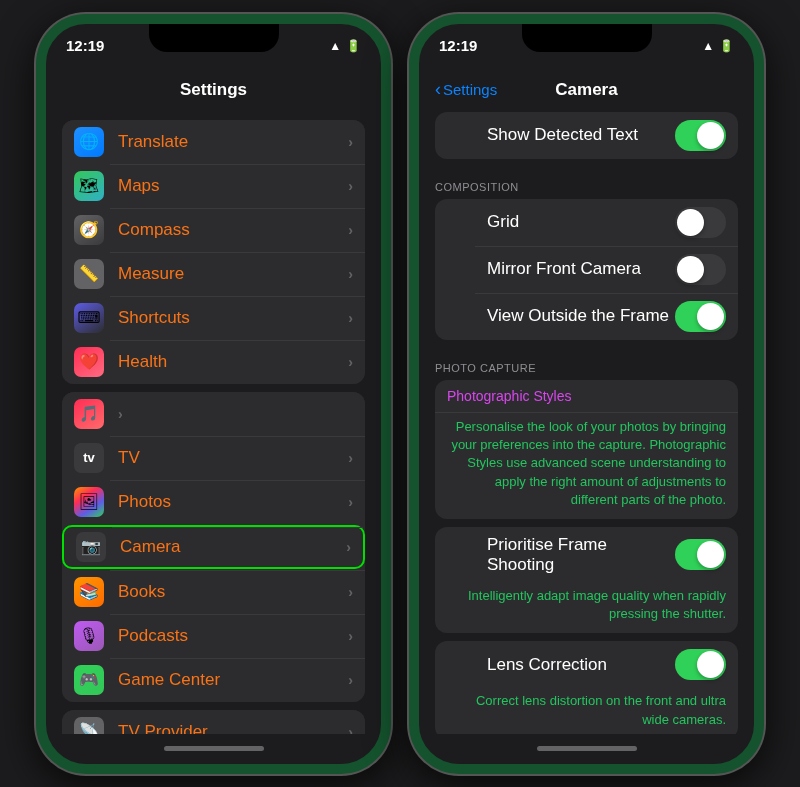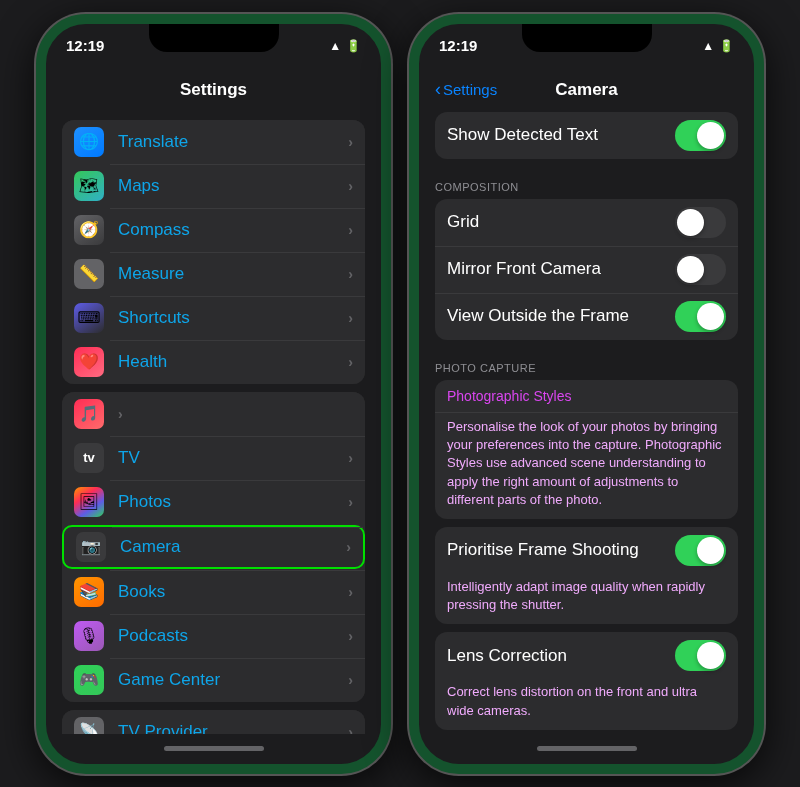--- a/index.html
+++ b/index.html
@@ -142,21 +142,21 @@
       flex-shrink: 0;
       display: flex;
       align-items: center;
       justify-content: center;
       font-size: 16px;
     }
 
     .item-label {
       flex: 1;
       font-size: 17px;
-      color: #0ea5e9;
+      color: #f97316;
     }
 
     .chevron-right {
       color: #636366;
       font-size: 14px;
       font-weight: 600;
     }
 
     
     .home-indicator {
@@ -181,20 +181,21 @@
       padding: 14px 16px 6px 16px;
       text-transform: uppercase;
     }
 
     .toggle-row {
       display: flex;
       align-items: center;
       min-height: 44px;
       padding: 8px 12px;
       position: relative;
+      margin-left: 40px;
     }
     .toggle-row + .toggle-row::before {
       content: '';
       position: absolute;
       top: 0;
       left: 0;
       right: 0;
       height: 0.5px;
       background: #3a3a3c;
     }
@@ -224,23 +225,24 @@
       background: #fff;
       border-radius: 50%;
       transition: left 0.2s;
       box-shadow: 0 2px 4px rgba(0,0,0,0.3);
     }
     .ios-toggle.on::after { left: 22px; }
     .ios-toggle.off::after { left: 2px; }
 
     .description-text {
       font-size: 13px;
-      color: #f0abfc;
+      color: #22c55e;
       padding: 4px 12px 10px 12px;
       line-height: 1.4;
+      text-align: right;
     }
 
     .photo-styles-link {
       color: #d946ef;
       font-size: 14px;
       padding: 10px 12px;
       display: block;
     }
 
     .section-divider {

